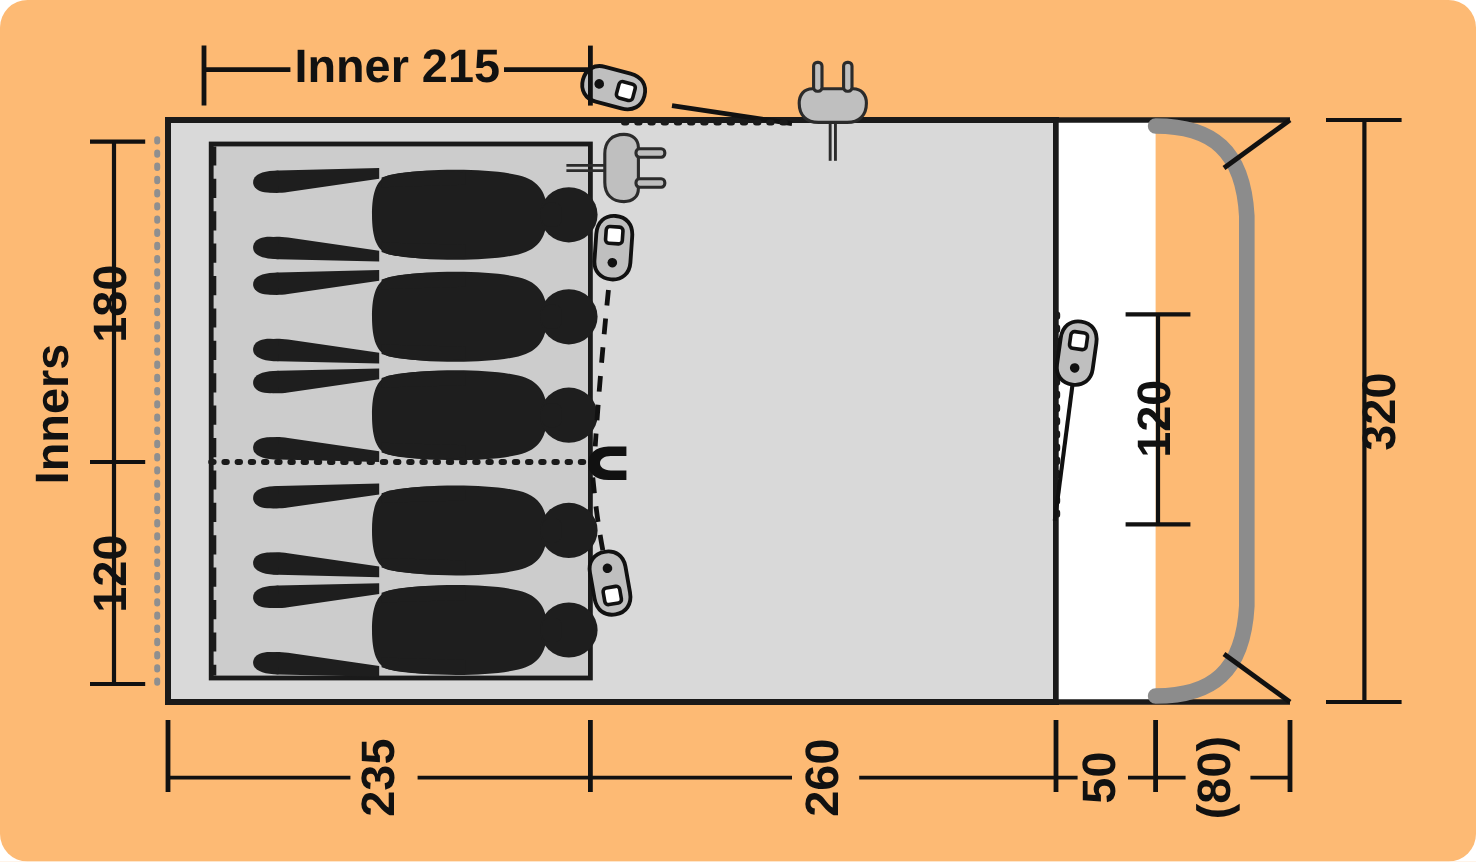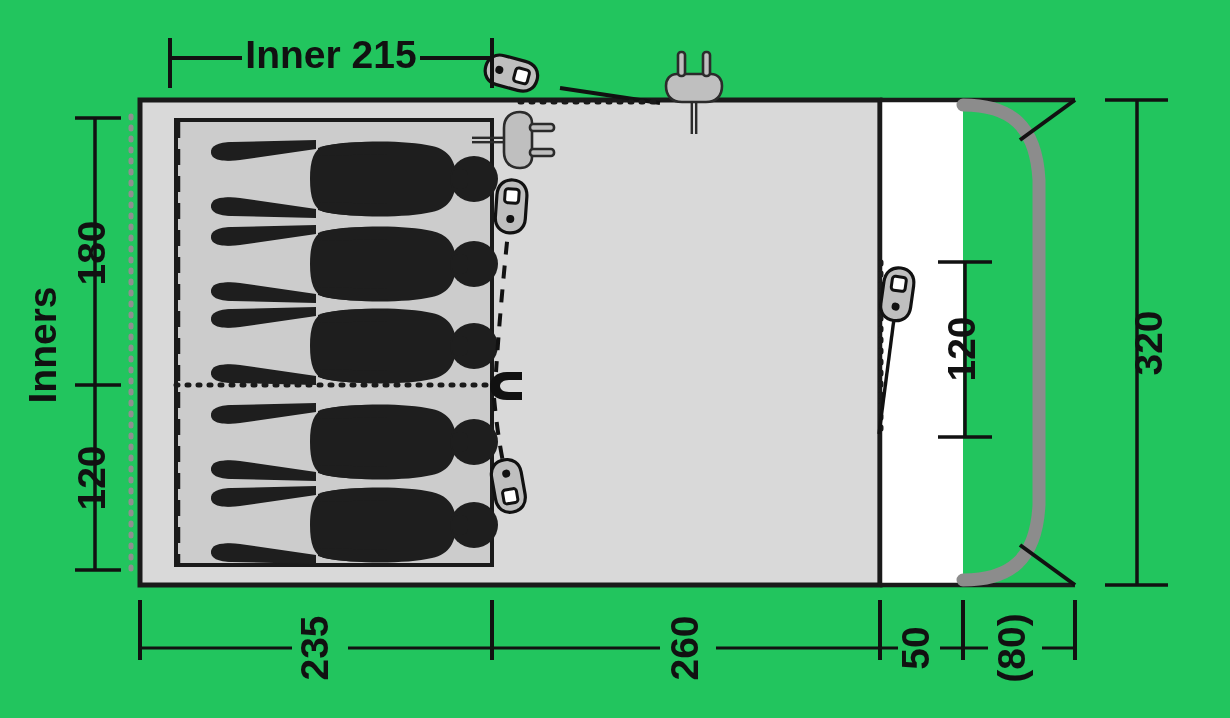--- a/index.html
+++ b/index.html
@@ -8,22 +8,23 @@
     padding: 0;
     background: #ffffff;
   }
   body {
     font-family: "Liberation Sans", sans-serif;
   }
   #stage {
     position: relative;
     width: 1230px;
     height: 718px;
-    background: #22c55e;
+    background: #fdba74;
     overflow: hidden;
+    border-radius: 23px;
   }
   #stage svg {
     position: absolute;
     left: 0;
     top: 0;
   }
   .dim-text {
     font-family: "Liberation Sans", sans-serif;
     font-weight: bold;
     fill: #111111;

